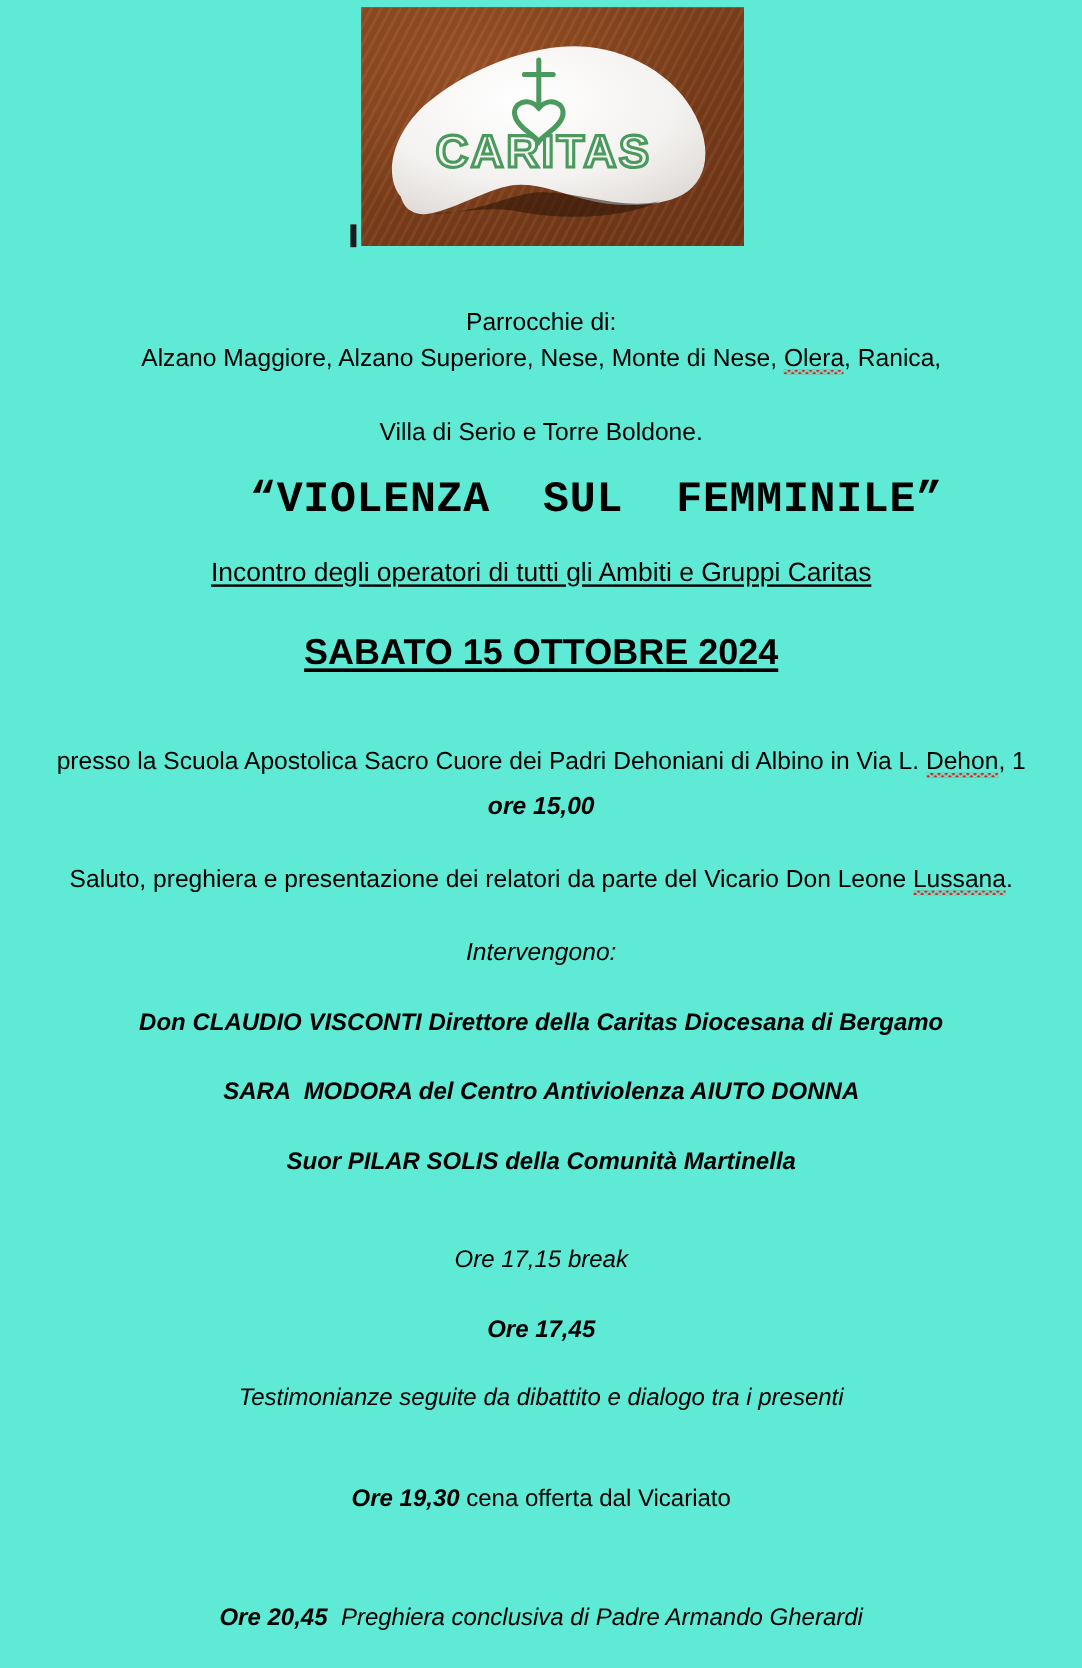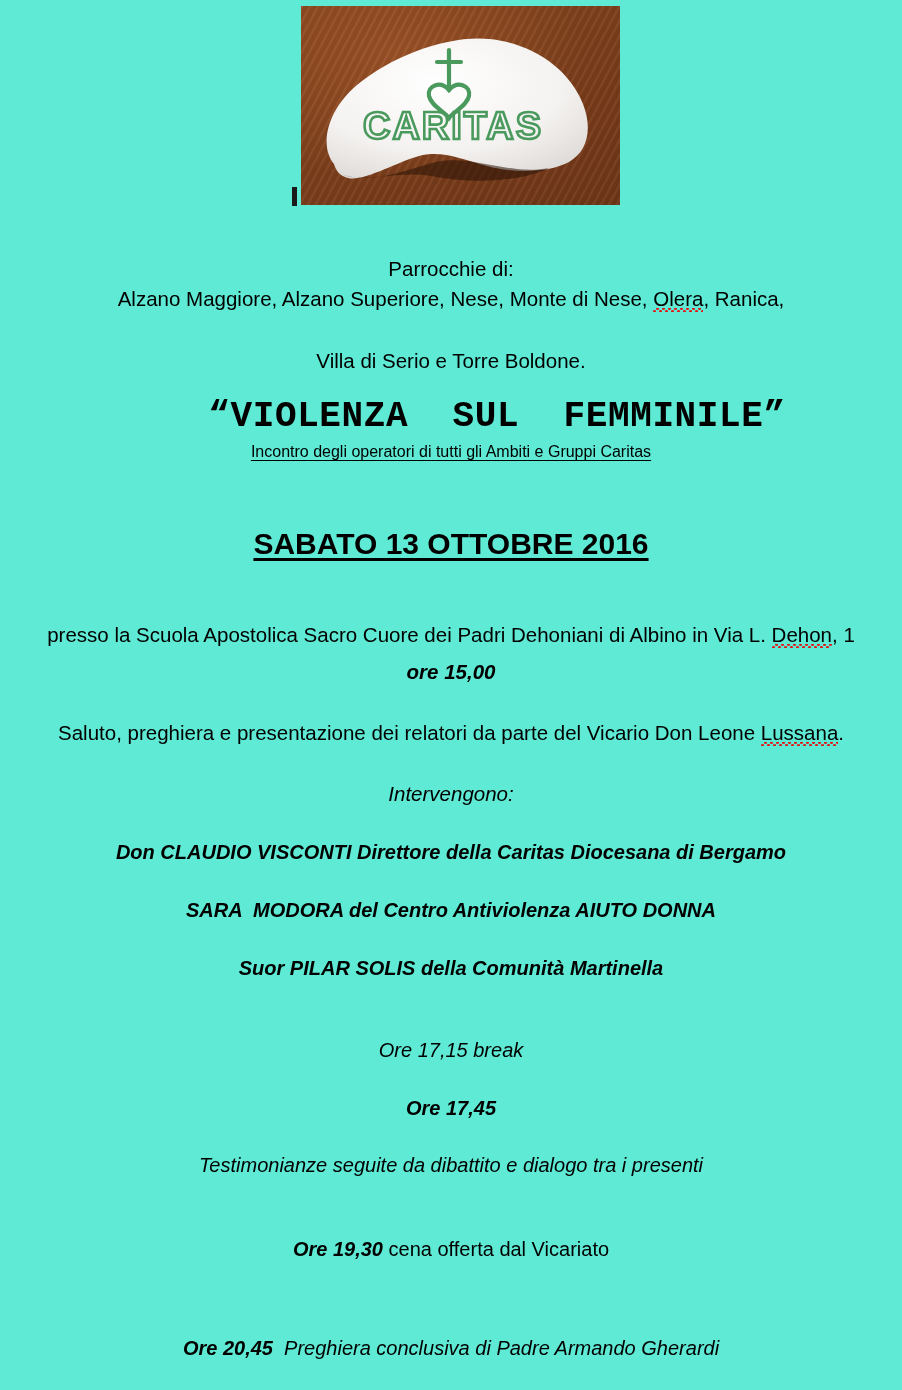--- a/index.html
+++ b/index.html
@@ -99,22 +99,22 @@
   .main-title {
     top: 398px;
     font-family: Liberation Mono, monospace;
     font-size: 36px;
     font-weight: bold;
     letter-spacing: 0.6px;
     margin-left: 46px;
   }
 
   .subtitle {
-    top: 444px;
-    font-size: 16px;
+    top: 465px;
+    font-size: 22px;
   }
   .subtitle span.u {
     text-decoration: underline;
     text-underline-offset: 3px;
   }
 
   .date-line {
     top: 528px;
     font-size: 30px;
     font-weight: bold;
@@ -247,21 +247,21 @@
   <div class="line org-sub">Parrocchie di:</div>
 
   <div class="line org-parishes-1"><span>Alzano Maggiore, Alzano Superiore, Nese, Monte di Nese, </span><span class="spell">Olera</span><span>, Ranica,</span></div>
 
   <div class="line org-parishes-2">Villa di Serio e Torre Boldone.</div>
 
   <div class="line main-title">“VIOLENZA  SUL  FEMMINILE”</div>
 
   <div class="line subtitle"><span class="u">Incontro degli operatori di tutti gli Ambiti e Gruppi Caritas</span></div>
 
-  <div class="line date-line"><span class="u">SABATO 13 OTTOBRE 2016</span></div>
+  <div class="line date-line"><span class="u">SABATO 15 OTTOBRE 2024</span></div>
 
   <div class="line venue"><span>presso la Scuola Apostolica Sacro Cuore dei Padri Dehoniani di Albino in Via L. </span><span class="spell">Dehon</span><span>, 1</span></div>
 
   <div class="line time-1500">ore 15,00</div>
 
   <div class="line greeting"><span>Saluto, preghiera e presentazione dei relatori da parte del Vicario Don Leone </span><span class="spell">Lussana</span><span>.</span></div>
 
   <div class="line intervengono">Intervengono:</div>
 
   <div class="line speaker speaker-1"><span>Don CLAUDIO VISCONTI</span><span> Direttore della Caritas Diocesana di Bergamo</span></div>

